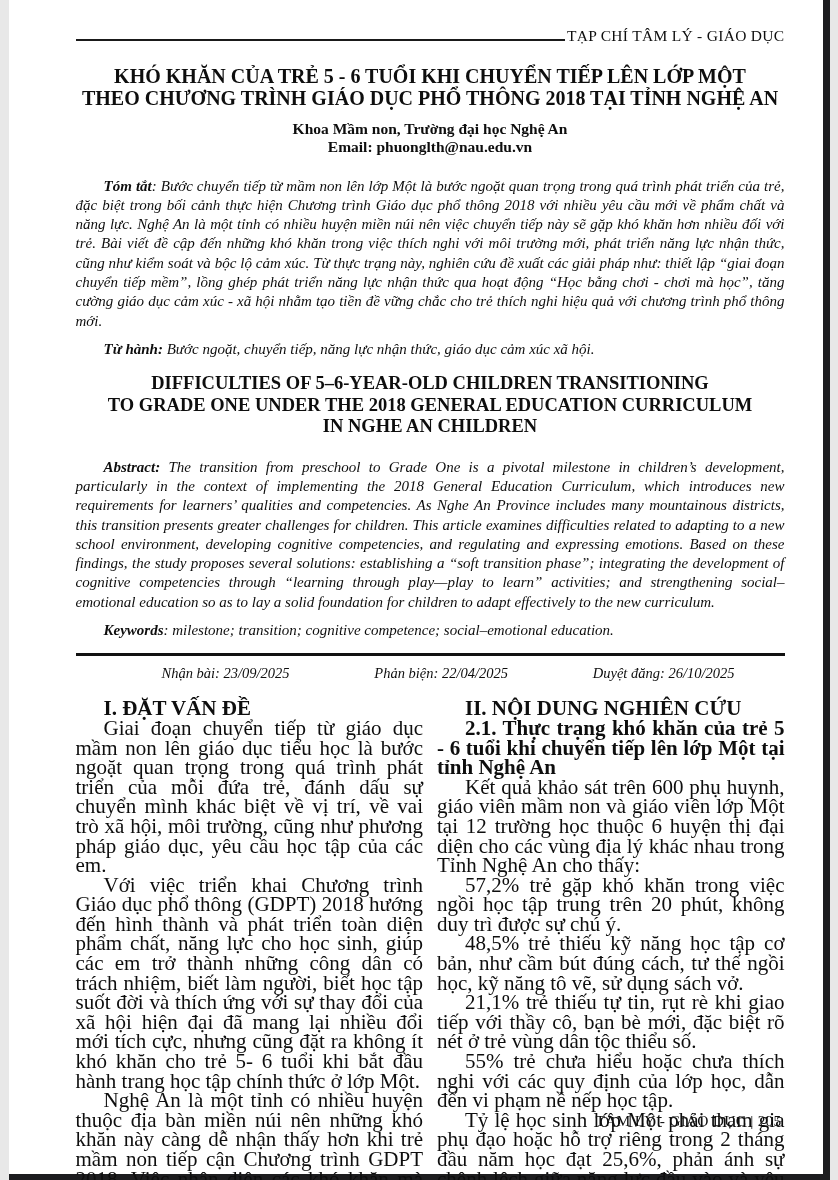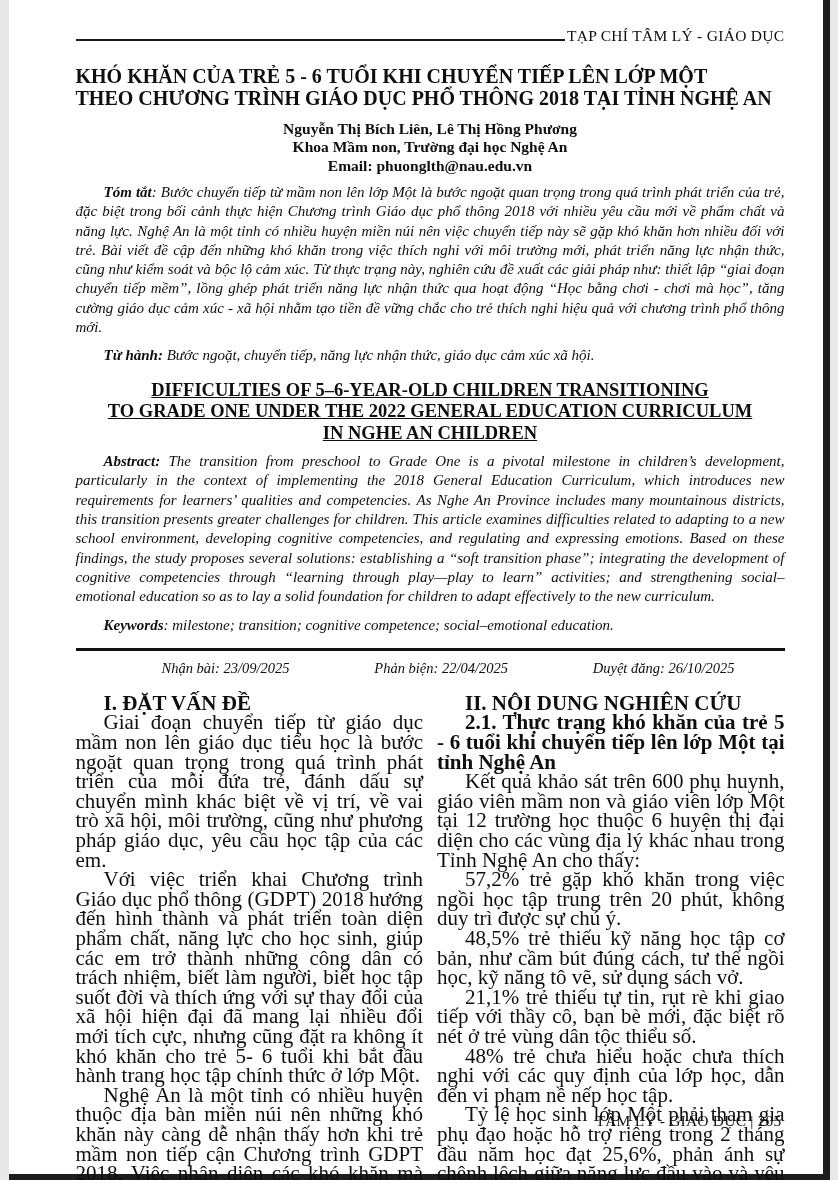--- a/index.html
+++ b/index.html
@@ -44,43 +44,42 @@
   .header-text {
     font-size: 15.5px;
     letter-spacing: 0.3px;
     white-space: nowrap;
     padding-left: 2px;
     line-height: 1;
   }
   
   .title-vi {
     margin-top: 21px;
-    text-align: left;
+    text-align: center;
     font-weight: bold;
     font-size: 20px;
     line-height: 22px;
   }
   .byline {
     margin-top: 11px;
     text-align: center;
     font-weight: bold;
     font-size: 15.5px;
     line-height: 18.5px;
   }
   .title-en {
     margin-top: 14px;
     text-align: center;
     font-weight: bold;
     font-size: 18.5px;
     line-height: 21.5px;
-    text-decoration: underline;
   }
   
   .abstract {
-    margin-top: 8px;
+    margin-top: 20px;
     font-style: italic;
     font-size: 15px;
     line-height: 19.3px;
     text-align: justify;
     text-indent: 28px;
   }
   .abstract .lead { font-weight: bold; }
   .kwline {
     margin-top: 9px;
     font-style: italic;
@@ -148,32 +147,31 @@
       <div class="header-rule"></div>
       <span class="header-text">TẠP CHÍ TÂM LÝ - GIÁO DỤC</span>
     </div>
 
     <h1 class="title-vi">
       <span>KHÓ KHĂN CỦA TRẺ 5 - 6 TUỔI KHI CHUYỂN TIẾP LÊN LỚP MỘT</span><br>
       <span>THEO CHƯƠNG TRÌNH GIÁO DỤC PHỔ THÔNG 2018 TẠI TỈNH NGHỆ AN</span>
     </h1>
 
     <div class="byline">
-      <div>Nguyễn Thị Bích Liên, Lê Thị Hồng Phương</div>
       <div>Khoa Mầm non, Trường đại học Nghệ An</div>
       <div>Email: phuonglth@nau.edu.vn</div>
     </div>
 
     <p class="abstract"><span class="lead">Tóm tắt</span><span>: Bước chuyển tiếp từ mầm non lên lớp Một là bước ngoặt quan trọng trong quá trình phát triển của trẻ, đặc biệt trong bối cảnh thực hiện Chương trình Giáo dục phổ thông 2018 với nhiều yêu cầu mới về phẩm chất và năng lực. Nghệ An là một tỉnh có nhiều huyện miền núi nên việc chuyển tiếp này sẽ gặp khó khăn hơn nhiều đối với trẻ. Bài viết đề cập đến những khó khăn trong việc thích nghi với môi trường mới, phát triển năng lực nhận thức, cũng như kiểm soát và bộc lộ cảm xúc. Từ thực trạng này, nghiên cứu đề xuất các giải pháp như: thiết lập “giai đoạn chuyển tiếp mềm”, lồng ghép phát triển năng lực nhận thức qua hoạt động “Học bằng chơi - chơi mà học”, tăng cường giáo dục cảm xúc - xã hội nhằm tạo tiền đề vững chắc cho trẻ thích nghi hiệu quả với chương trình phổ thông mới.</span></p>
 
     <p class="kwline"><span class="lead">Từ hành:</span><span> Bước ngoặt, chuyển tiếp, năng lực nhận thức, giáo dục cảm xúc xã hội.</span></p>
 
     <h2 class="title-en">
       <span>DIFFICULTIES OF 5–6-YEAR-OLD CHILDREN TRANSITIONING</span><br>
-      <span>TO GRADE ONE UNDER THE 2022 GENERAL EDUCATION CURRICULUM</span><br>
+      <span>TO GRADE ONE UNDER THE 2018 GENERAL EDUCATION CURRICULUM</span><br>
       <span>IN NGHE AN CHILDREN</span>
     </h2>
 
     <p class="abstract"><span class="lead">Abstract:</span><span> The transition from preschool to Grade One is a pivotal milestone in children’s development, particularly in the context of implementing the 2018 General Education Curriculum, which introduces new requirements for learners’ qualities and competencies. As Nghe An Province includes many mountainous districts, this transition presents greater challenges for children. This article examines difficulties related to adapting to a new school environment, developing cognitive competencies, and regulating and expressing emotions. Based on these findings, the study proposes several solutions: establishing a “soft transition phase”; integrating the development of cognitive competencies through “learning through play—play to learn” activities; and strengthening social–emotional education so as to lay a solid foundation for children to adapt effectively to the new curriculum.</span></p>
 
     <p class="kwline"><span class="lead">Keywords</span><span>: milestone; transition; cognitive competence; social–emotional education.</span></p>
 
     <div class="thick-rule"></div>
 
     <div class="dates-row">
@@ -191,21 +189,21 @@
         <p>Nghệ An là một tỉnh có nhiều huyện thuộc địa bàn miền núi nên những khó khăn này càng dễ nhận thấy hơn khi trẻ mầm non tiếp cận Chương trình GDPT 2018. Việc nhận diện các khó khăn mà trẻ gặp phải trong giai đoạn chuyển tiếp này là cần thiết, là cơ sở để xây dựng các giải pháp hỗ trợ kịp thời, đảm bảo sự phát triển hài hòa và bền vững cho trẻ, giúp các em có những bước đi vững chắc ngay từ bước khởi đầu hành trình học tập mới.</p>
       </div>
 
       <div class="col">
         <p class="heading">II. NỘI DUNG NGHIÊN CỨU</p>
         <p class="subheading">2.1. Thực trạng khó khăn của trẻ 5 - 6 tuổi khi chuyển tiếp lên lớp Một tại tỉnh Nghệ An</p>
         <p>Kết quả khảo sát trên 600 phụ huynh, giáo viên mầm non và giáo viên lớp Một tại 12 trường học thuộc 6 huyện thị đại diện cho các vùng địa lý khác nhau trong Tỉnh Nghệ An cho thấy:</p>
         <p>57,2% trẻ gặp khó khăn trong việc ngồi học tập trung trên 20 phút, không duy trì được sự chú ý.</p>
         <p>48,5% trẻ thiếu kỹ năng học tập cơ bản, như cầm bút đúng cách, tư thế ngồi học, kỹ năng tô vẽ, sử dụng sách vở.</p>
         <p>21,1% trẻ thiếu tự tin, rụt rè khi giao tiếp với thầy cô, bạn bè mới, đặc biệt rõ nét ở trẻ vùng dân tộc thiểu số.</p>
-        <p>48% trẻ chưa hiểu hoặc chưa thích nghi với các quy định của lớp học, dẫn đến vi phạm nề nếp học tập.</p>
+        <p>55% trẻ chưa hiểu hoặc chưa thích nghi với các quy định của lớp học, dẫn đến vi phạm nề nếp học tập.</p>
         <p>Tỷ lệ học sinh lớp Một phải tham gia phụ đạo hoặc hỗ trợ riêng trong 2 tháng đầu năm học đạt 25,6%, phản ánh sự chênh lệch giữa năng lực đầu vào và yêu cầu của chương trình.</p>
         <p>Bên cạnh đó, giáo viên tiểu học phản ánh rằng khoảng 30% học sinh lớp Một chưa đạt kỳ vọng về khả năng ngôn ngữ và tư duy toán học ban đầu,</p>
       </div>
 
     </div>
 
   </div>
 
   <div class="footer">
     <span>TÂM LÝ - GIÁO DỤC</span>

